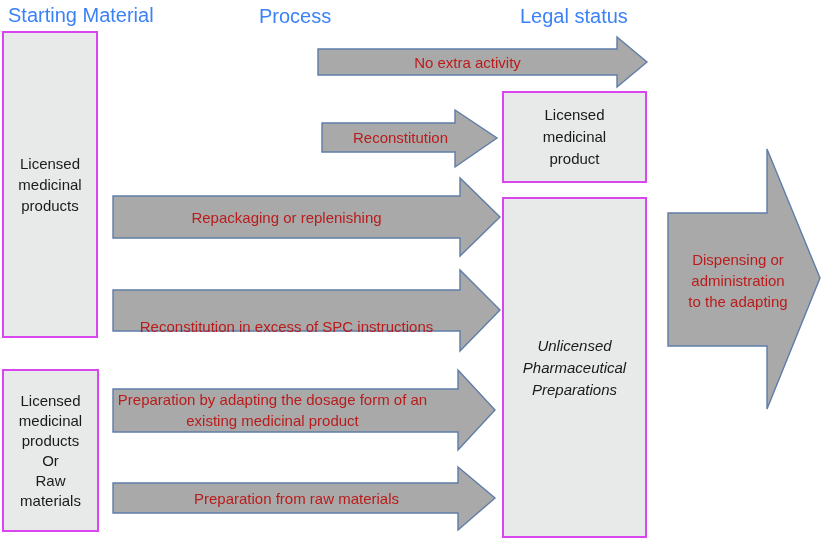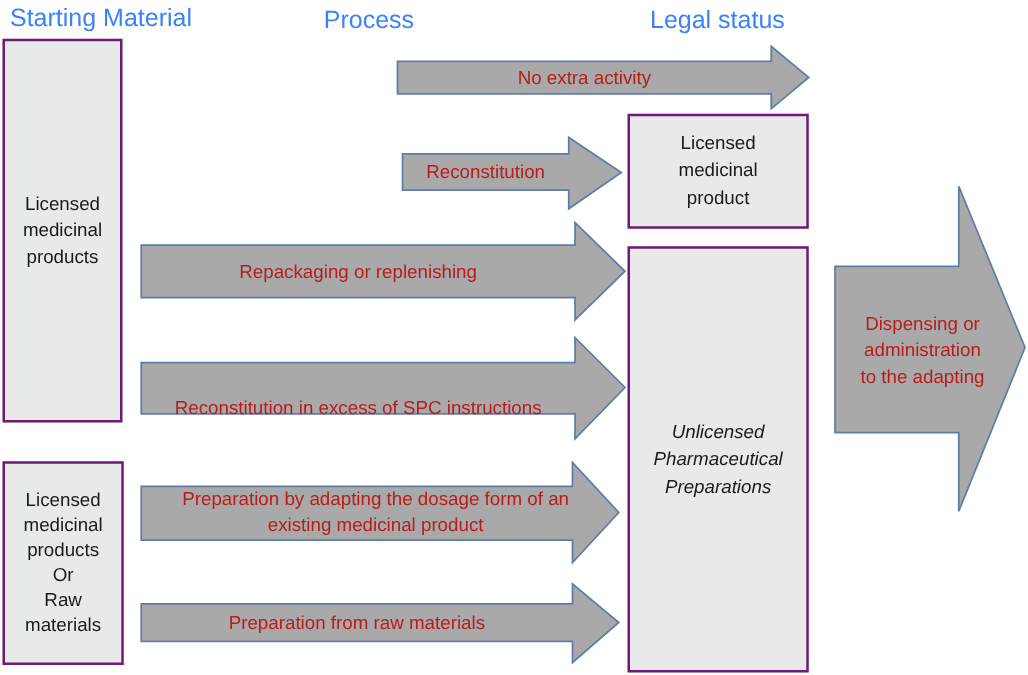--- a/index.html
+++ b/index.html
@@ -6,21 +6,21 @@
   .canvas {
     position:relative; width:822px; height:540px; background:#ffffff;
     font-family:"Liberation Sans", sans-serif; overflow:hidden;
   }
   .hdr {
     position:absolute; font-size:20px; color:#3b82f6; white-space:nowrap;
   }
   .arrow-svg { position:absolute; left:0; top:0; width:822px; height:540px; }
   .arrow-svg polygon { fill:#a9a9a9; stroke:#5f7da8; stroke-width:1.4; }
   .box {
-    position:absolute; background:#e8e9e9; border:2px solid #701a75;
+    position:absolute; background:#e8e9e9; border:2px solid #d946ef;
     display:flex; align-items:center; justify-content:center;
     text-align:center; font-size:15px; color:#1a1a1a;
     white-space:pre-line; line-height:21px; box-sizing:border-box;
   }
   .lbl {
     position:absolute; display:flex; align-items:center; justify-content:center;
     text-align:center; font-size:15px; color:#b91c1c; line-height:21px;
     white-space:pre-line; pointer-events:none;
   }
 </style>
@@ -54,23 +54,23 @@
 materials</div>
 
   <div class="box" style="left:502px; top:91px; width:145px; height:92px; line-height:22px;">Licensed
 medicinal
 product</div>
   <div class="box" style="left:502px; top:197px; width:145px; height:341px; line-height:22px;font-style:italic;">Unlicensed
 Pharmaceutical
 Preparations</div>
 
   <div class="lbl" style="left:318px; top:49px; width:299px; height:26px;">No extra activity</div>
-  <div class="lbl" style="left:322px; top:123px; width:133px; height:29px;">Reconstitution</div>
+  <div class="lbl" style="left:322px; top:123px; width:133px; height:29px;padding-left:12px;">Reconstitution</div>
   <div class="lbl" style="left:113px; top:196px; width:347px; height:42px;">Repackaging or replenishing</div>
   <div class="lbl" style="left:113px; top:306px; width:347px; height:41px;">Reconstitution in excess of SPC instructions</div>
-  <div class="lbl" style="left:128px; top:387px; width:345px; height:46px;">Preparation by adapting the dosage form of an
+  <div class="lbl" style="left:100px; top:387px; width:345px; height:46px;">Preparation by adapting the dosage form of an
 existing medicinal product</div>
-  <div class="lbl" style="left:113px; top:483px; width:345px; height:30px;">Preparation from raw materials</div>
+  <div class="lbl" style="left:113px; top:483px; width:345px; height:30px;padding-left:11px;">Preparation from raw materials</div>
   <div class="lbl" style="left:670px; top:246px; width:136px; height:68px;">Dispensing or
 administration
 to the adapting</div>
 
 </div>
 
 </body></html>

